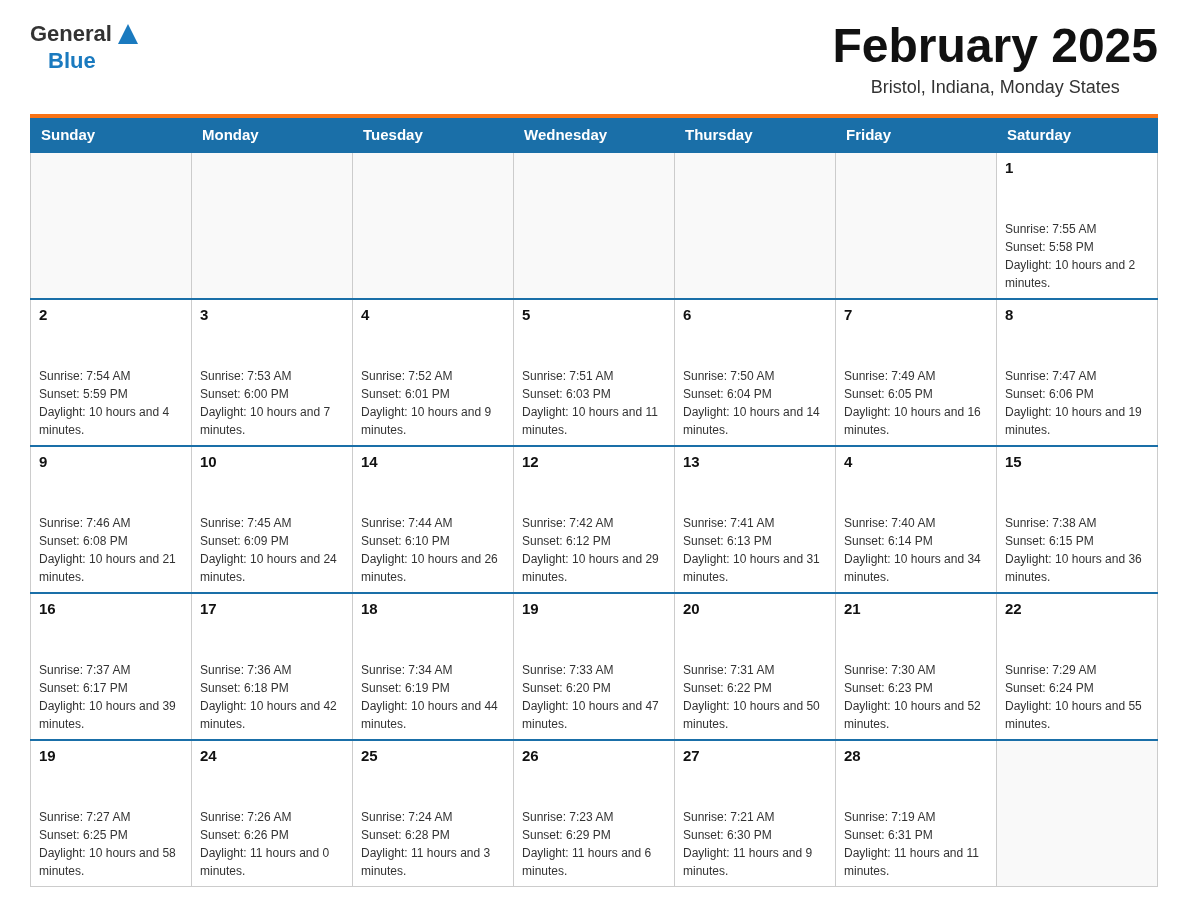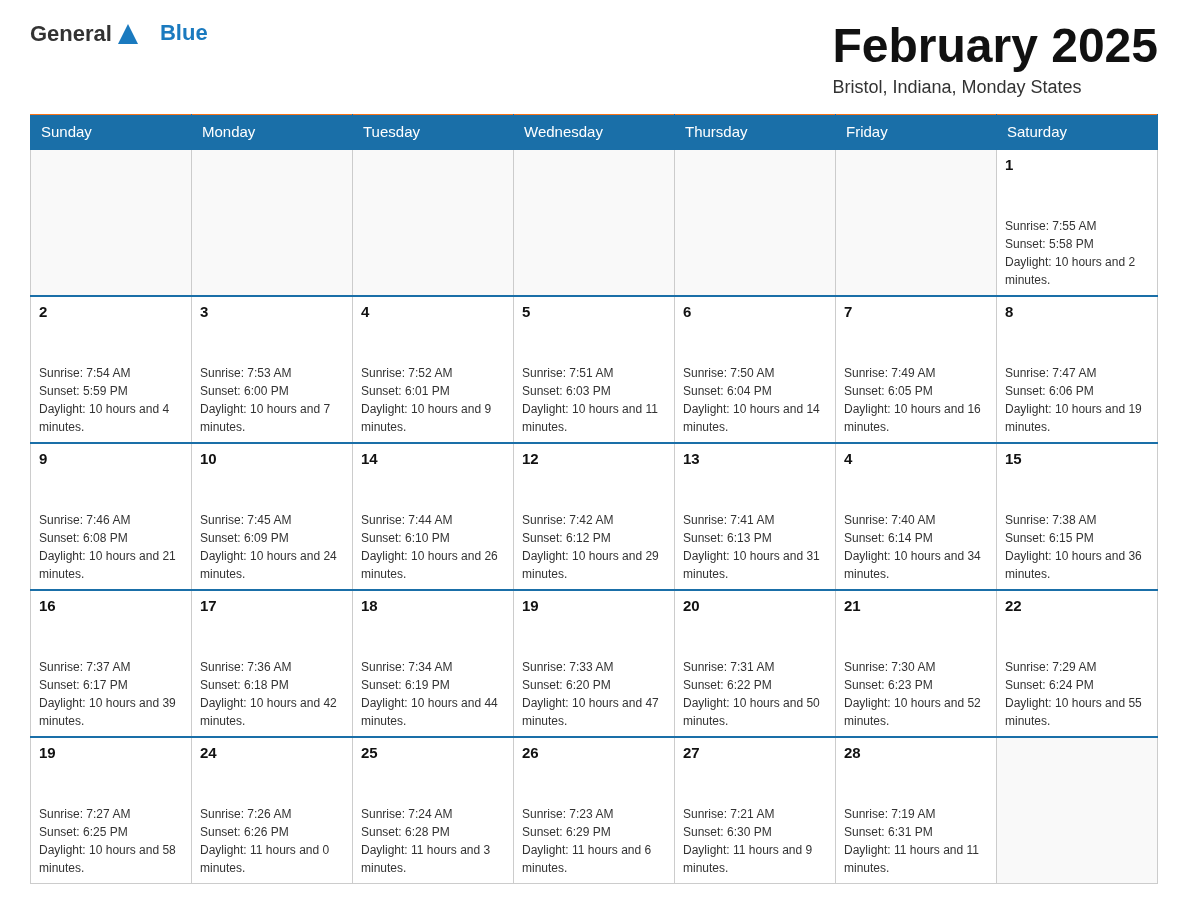--- a/index.html
+++ b/index.html
@@ -26,29 +26,29 @@
       font-weight: bold;
       color: #1a7abf;
     }
     .logo-icon {
       width: 28px;
       height: 28px;
       margin-left: 2px;
     }
     .logo-wrapper {
       display: flex;
-      flex-direction: row;
+      flex-direction: column;
       align-items: flex-start;
     }
     .logo-top {
       display: flex;
       align-items: center;
     }
     .title-section {
-      text-align: left;
+      text-align: center;
     }
     .month-title {
       font-size: 48px;
       font-weight: bold;
       color: #111;
       line-height: 1.1;
     }
     .location-title {
       font-size: 18px;
       color: #333;
@@ -91,21 +91,22 @@
       line-height: 1.5;
       margin-top: 44px;
     }
     .empty-cell {
       background: #f9f9f9;
     }
     .calendar tr td {
       border-top: 2px solid #1a6fa8;
     }
     .calendar thead tr th {
-      border-top: 1px solid #f97316;
+      border-top: 4px solid #f97316;
+      font-weight: bold;
     }
   </style>
 </head>
 <body>
 
 <div class="header">
   <div class="logo-wrapper">
     <div class="logo-top">
       <span class="logo-text-general">General</span>
       <svg class="logo-icon" viewBox="0 0 28 28" xmlns="http://www.w3.org/2000/svg">

